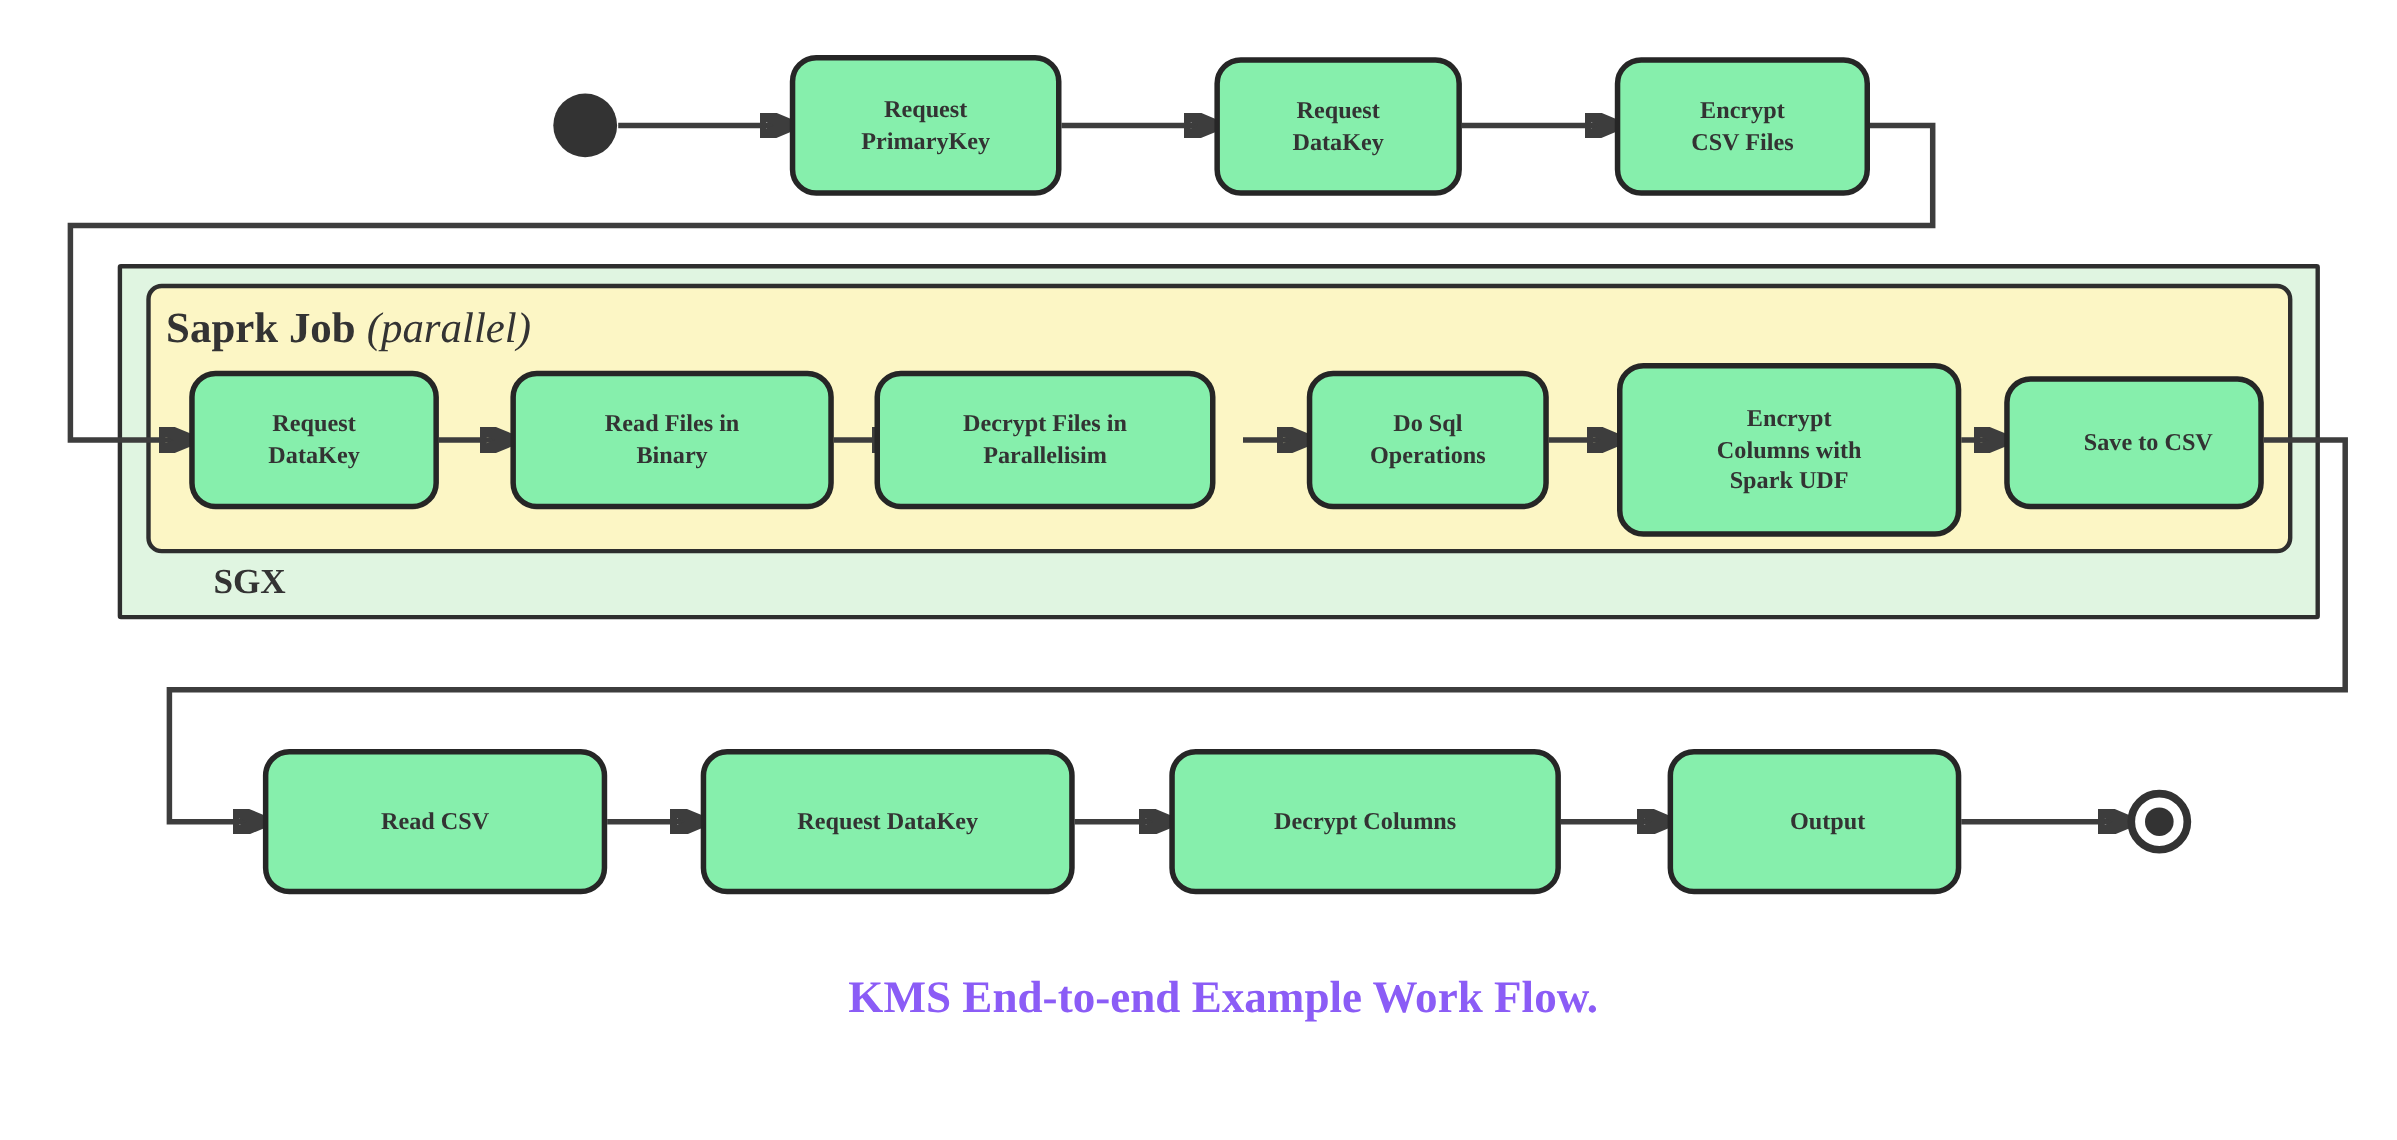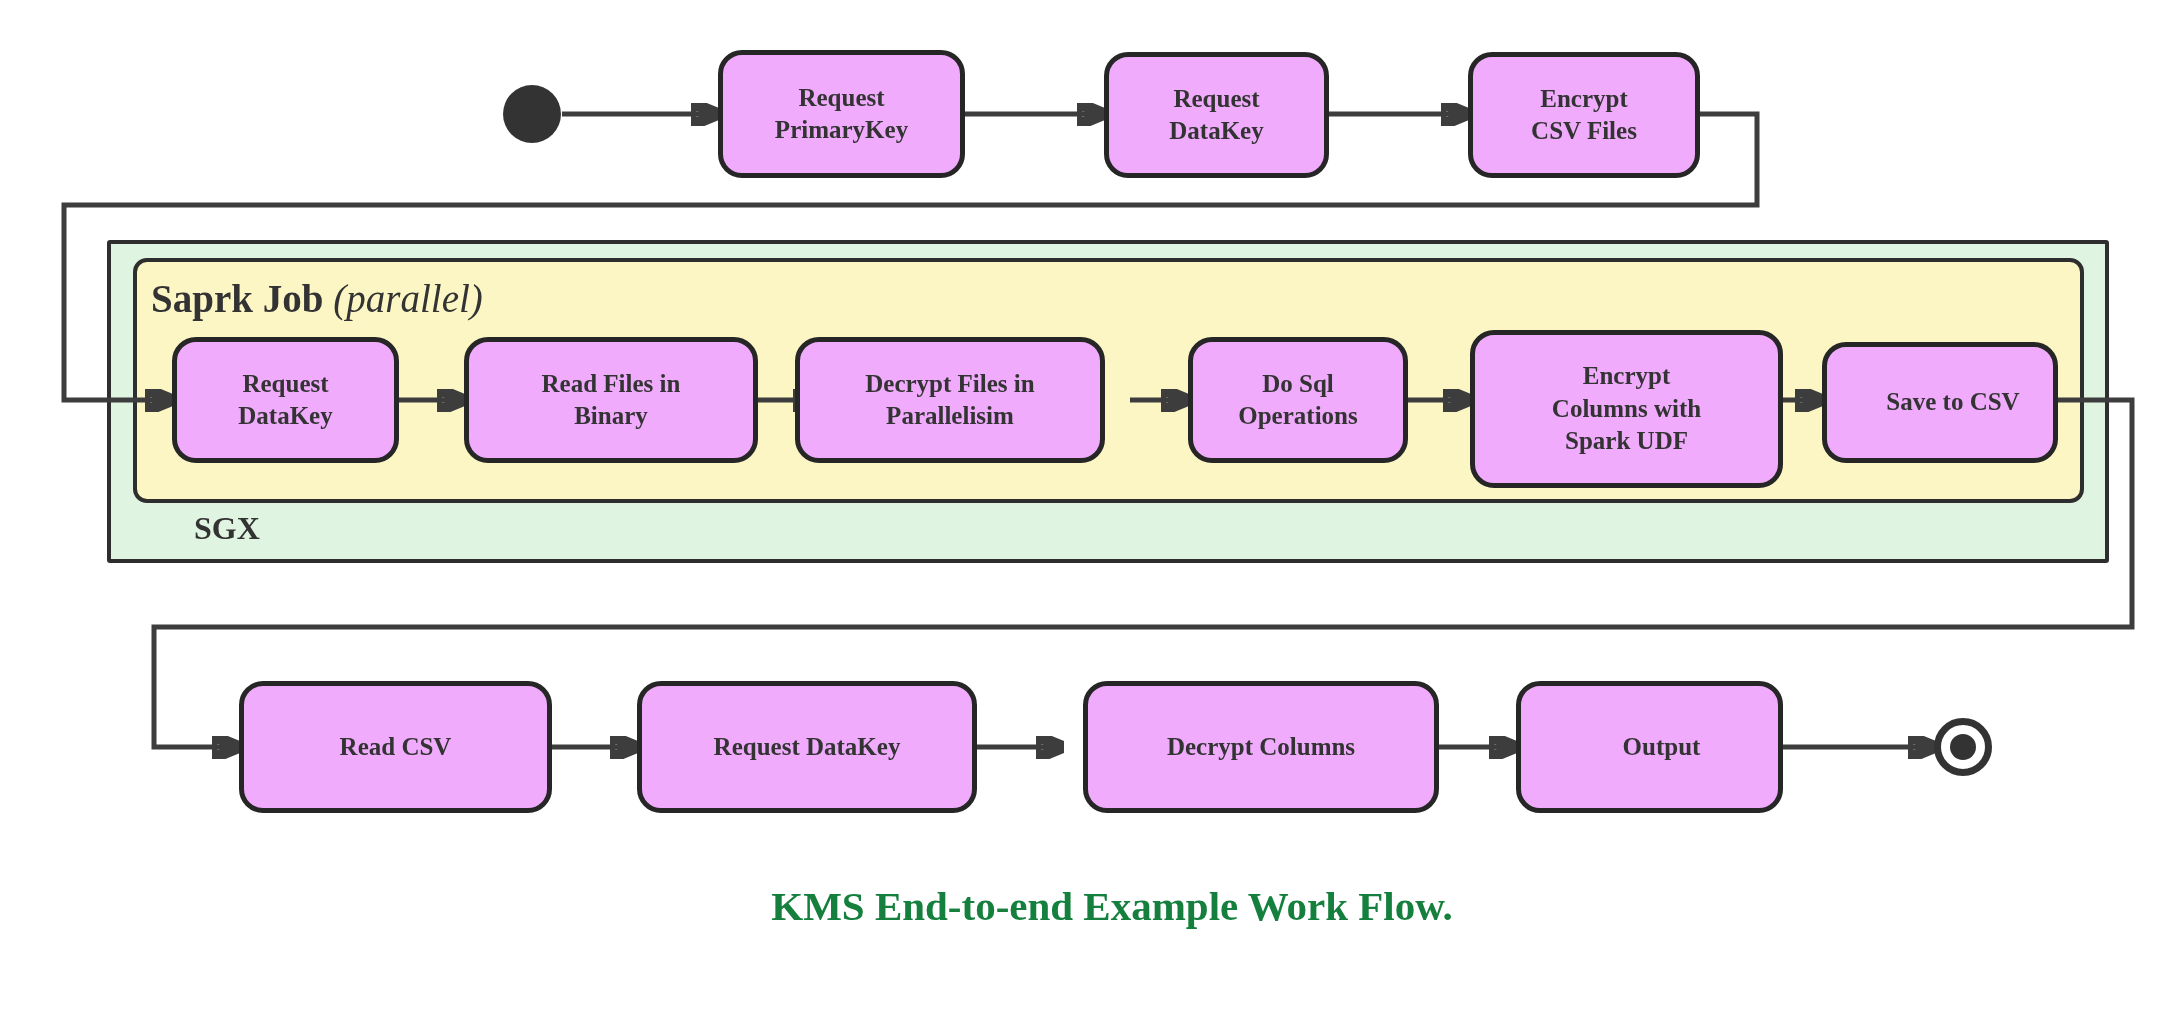--- a/index.html
+++ b/index.html
@@ -38,27 +38,27 @@
     position: absolute; left: 0; top: 0;
     pointer-events: none;
   }
   .edges path, .edges polyline {
     fill: none;
     stroke: #3D3D3D;
     stroke-width: 5;
   }
   .node {
     position: absolute; box-sizing: border-box;
-    background: #f0abfc;
+    background: #86efac;
     border: 5px solid #262626;
     border-radius: 24px;
     display: flex; align-items: center; justify-content: center;
     text-align: center;
     font-weight: 700;
-    font-size: 25px;
+    font-size: 22px;
     line-height: 1.3;
     color: #333333;
     white-space: pre-line;
   }
   .state-start {
     position: absolute;
     left: 503px; top: 85px;
     width: 58px; height: 58px;
     background: #333333;
     border-radius: 50%;
@@ -77,35 +77,35 @@
     width: 26px; height: 26px;
     background: #333333;
     border-radius: 50%;
   }
   .caption {
     position: absolute;
     left: 112px; top: 882px; width: 2000px;
     text-align: center;
     font-size: 41px;
     font-weight: 700;
-    color: #15803d;
+    color: #8b5cf6;
   }
   
   .n-request-primarykey   { left: 718px;  top: 50px;  width: 247px; height: 128px; }
   .n-request-datakey-top  { left: 1104px; top: 52px;  width: 225px; height: 126px; }
   .n-encrypt-csv-files    { left: 1468px; top: 52px;  width: 232px; height: 126px; }
   .n-request-datakey-sgx  { left: 172px;  top: 337px; width: 227px; height: 126px; }
   .n-read-files-in-binary { left: 464px;  top: 337px; width: 294px; height: 126px; }
   .n-decrypt-files        { left: 795px;  top: 337px; width: 310px; height: 126px; }
   .n-do-sql-operations    { left: 1188px; top: 337px; width: 220px; height: 126px; }
   .n-encrypt-columns      { left: 1470px; top: 330px; width: 313px; height: 158px; }
   .n-save-to-csv          { left: 1822px; top: 342px; width: 236px; height: 121px; padding-left: 26px; }
   .n-read-csv             { left: 239px;  top: 681px; width: 313px; height: 132px; }
   .n-request-datakey-bot  { left: 637px;  top: 681px; width: 340px; height: 132px; }
-  .n-decrypt-columns      { left: 1063px; top: 681px; width: 356px; height: 132px; margin-left: 20px; }
+  .n-decrypt-columns      { left: 1063px; top: 681px; width: 356px; height: 132px; }
   .n-output               { left: 1516px; top: 681px; width: 267px; height: 132px; padding-left: 24px; }
 </style>
 </head>
 <body>
 
 <div class="canvas">
 
   <div class="container sgx">
     <div class="sgx-label">SGX</div>
   </div>

